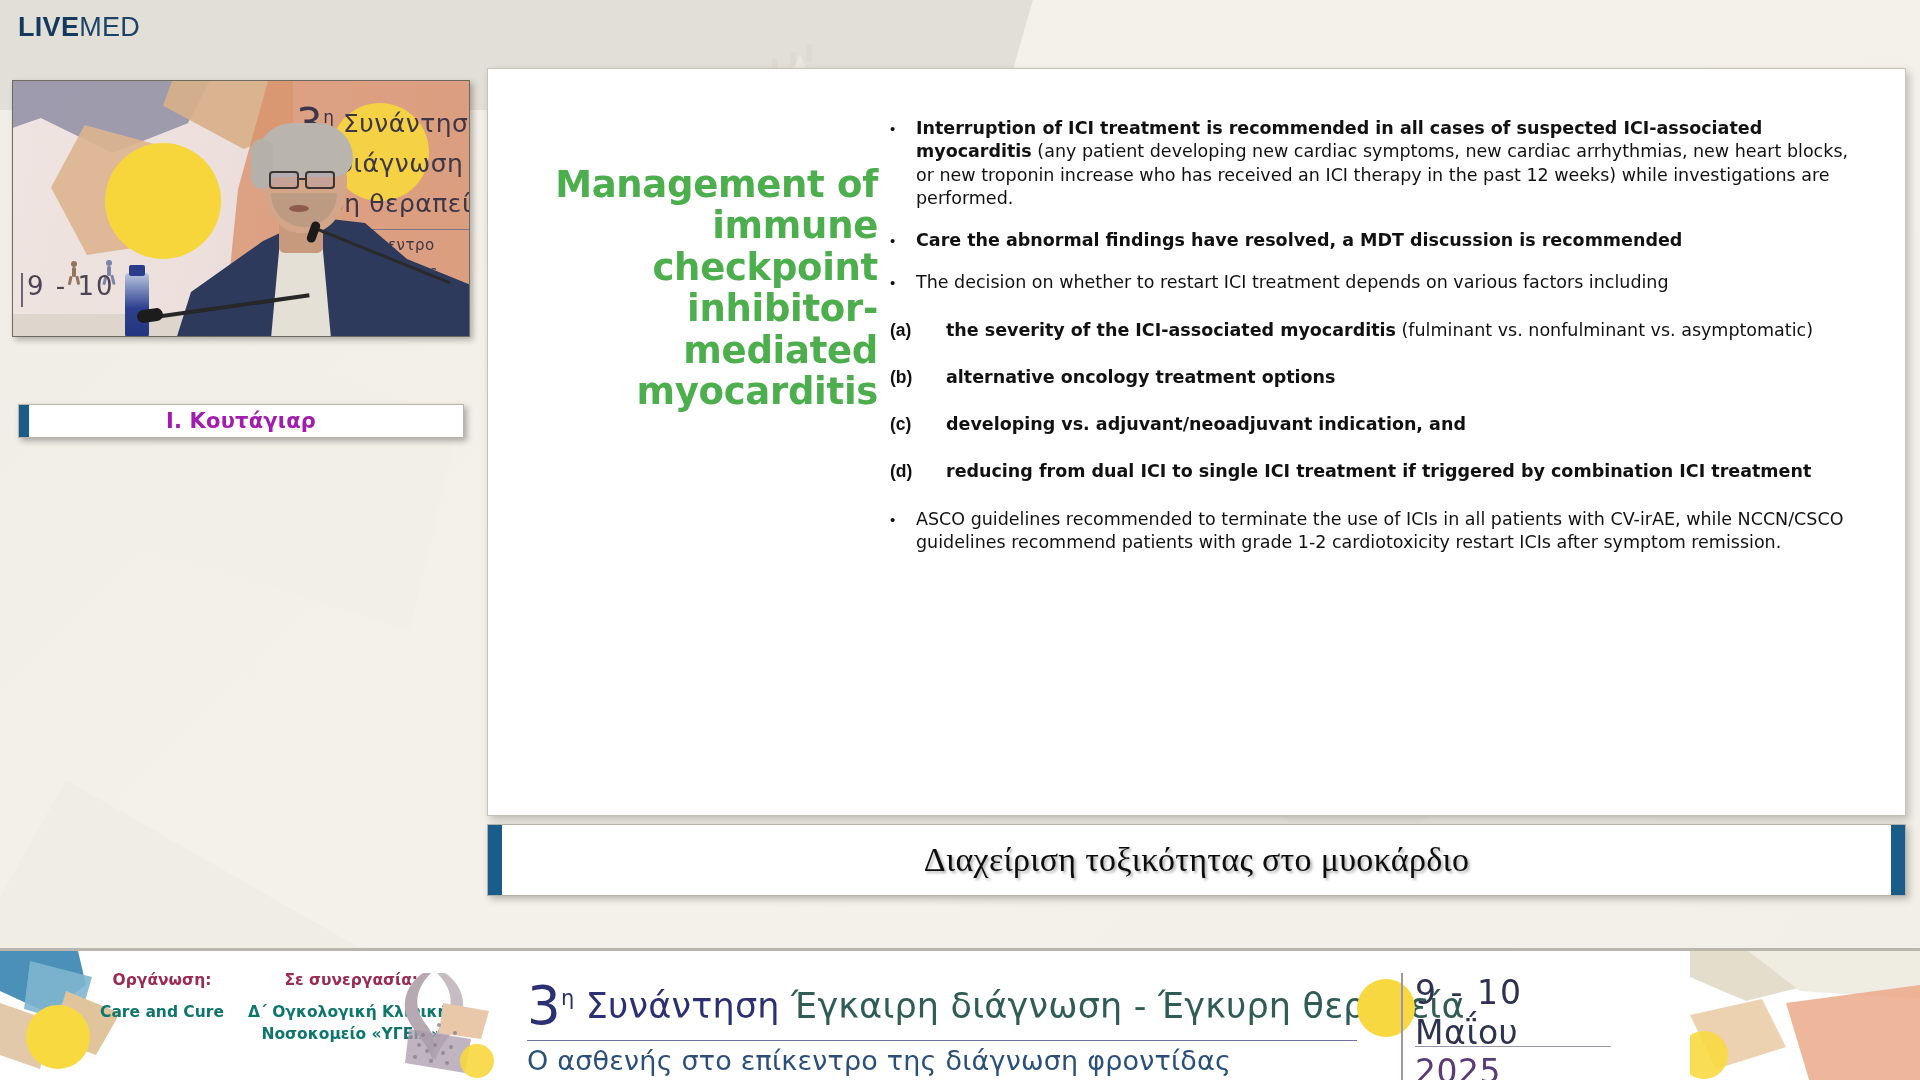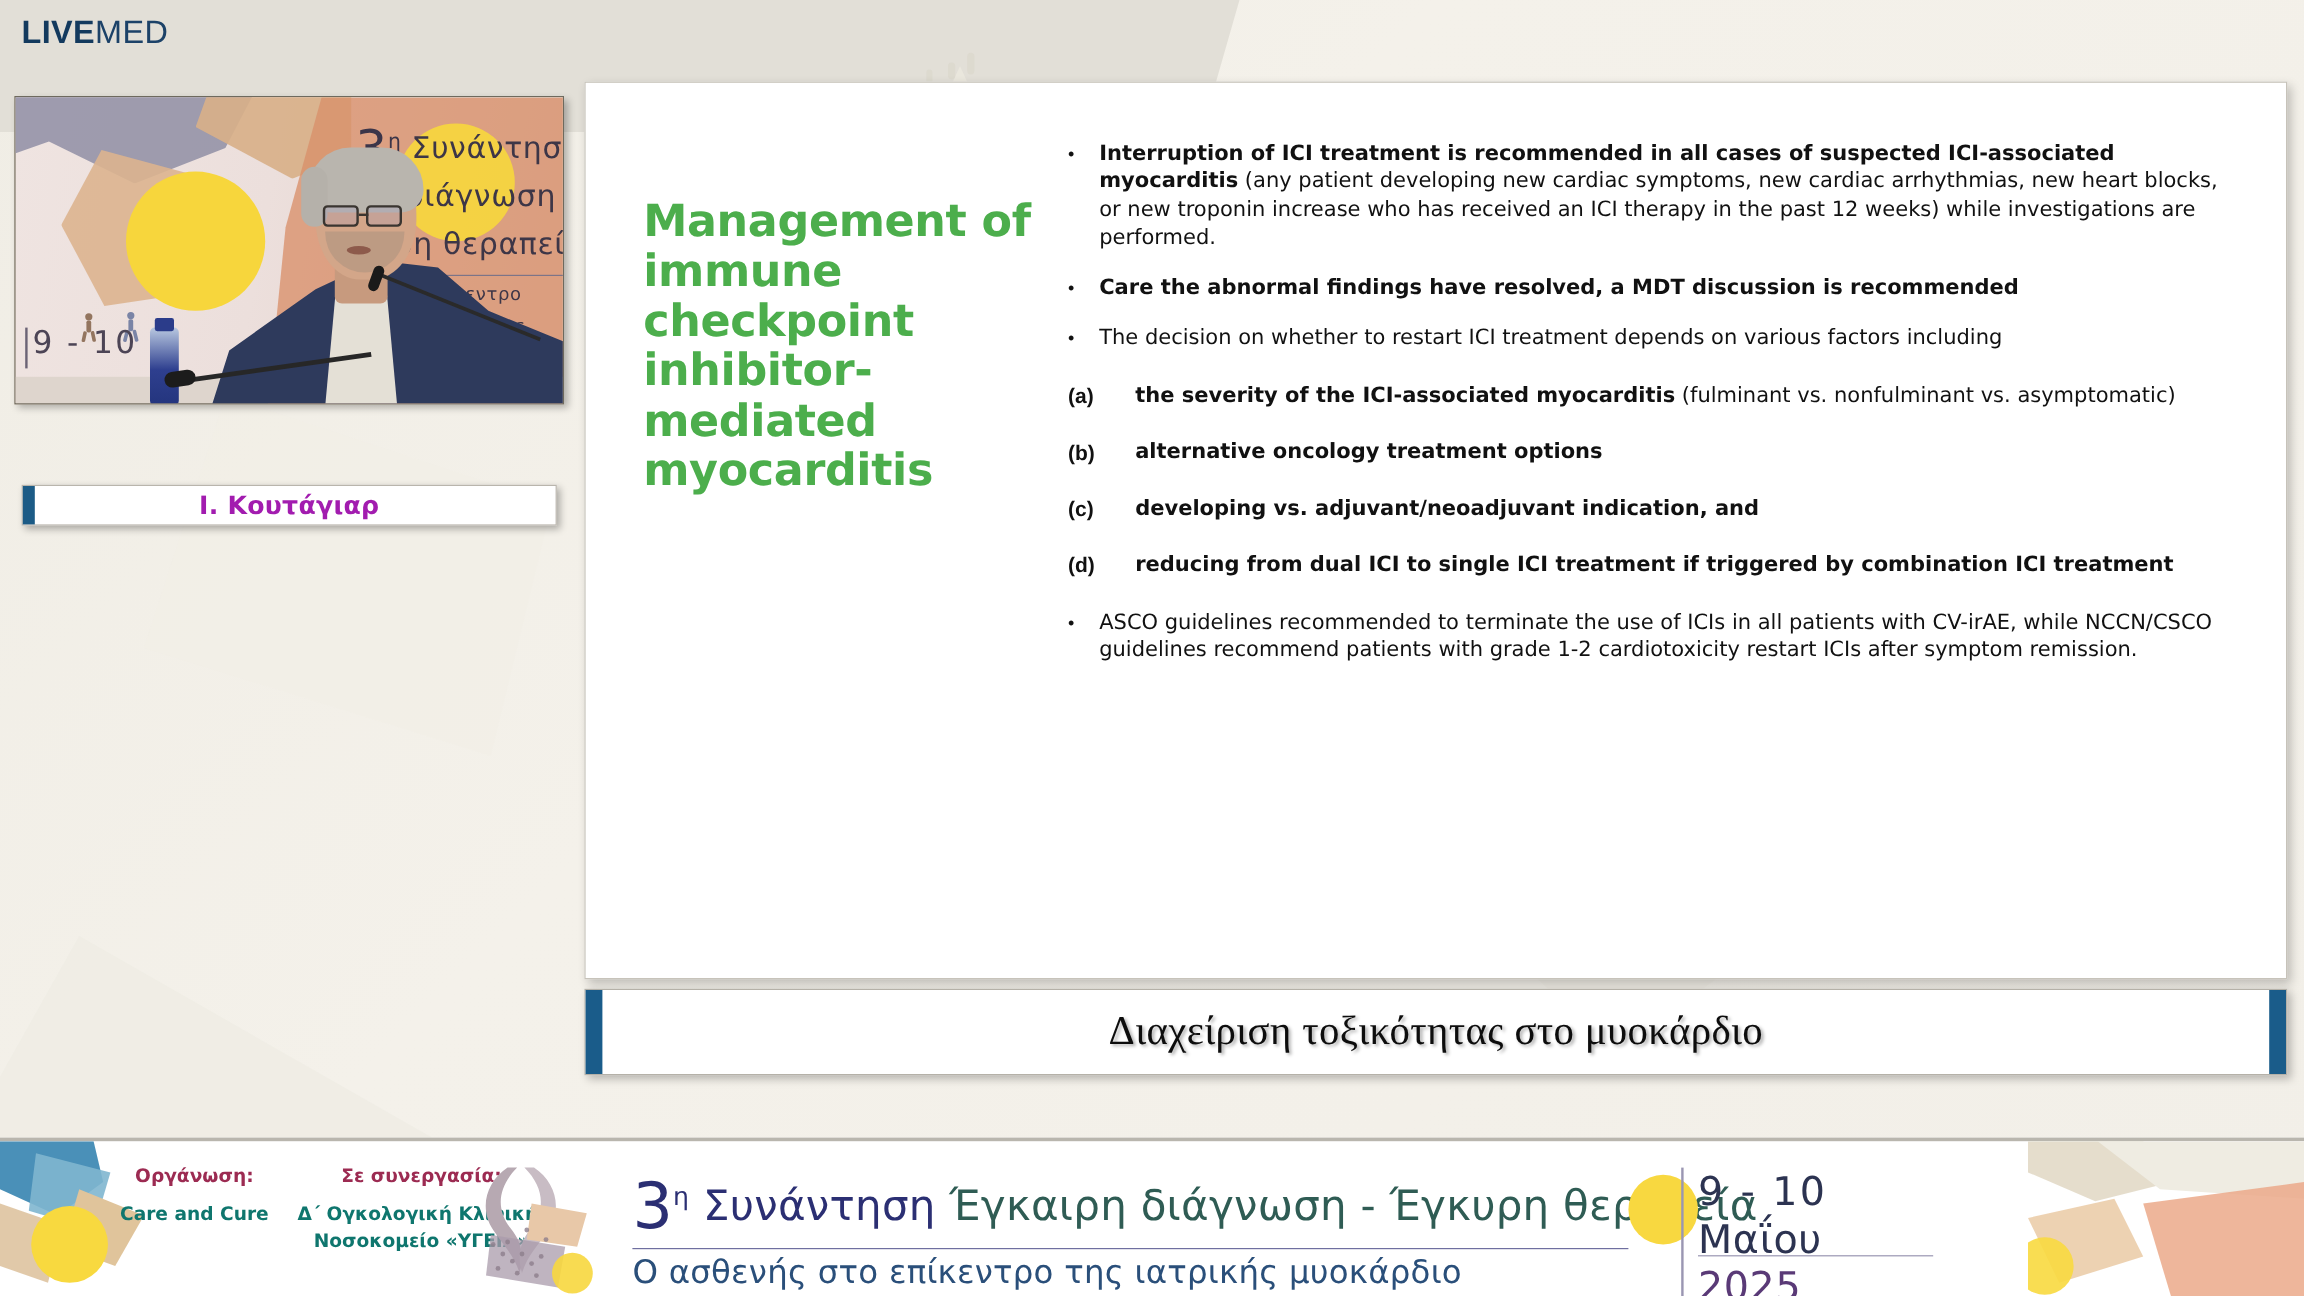--- a/index.html
+++ b/index.html
@@ -154,20 +154,21 @@
     display:flex;
   }
   #slide-left {
     width: 390px; flex:0 0 auto;
     padding: 95px 0 0 48px;
   }
   #slide-title {
     color:#4cae4c; font-weight:700; font-size:37px; line-height:1.12;
     font-family:"DejaVu Sans", sans-serif;
     letter-spacing:-.3px;
+    text-align:right;
   }
   #slide-right {
     flex:1; padding: 48px 48px 0 0; padding-left:12px;
   }
   .blk { display:flex; margin-bottom:12px; }
   .blk .mk {
     flex:0 0 auto; text-align:left;
     font-size:17px; line-height:1.33; color:#111;
   }
   .blk.bul .mk { width:26px; font-size:15px; padding-top:2px; }
@@ -431,21 +432,21 @@
       </svg>
     </div>
 
     <div id="conf-title">
       <div id="conf-line1">
         <span class="big3">3</span><span class="sup-n">η</span>
         <span>Συνάντηση</span>
         <span class="seg2">Έγκαιρη διάγνωση - Έγκυρη θεραπεία</span>
       </div>
       <div id="conf-rule"></div>
-      <div id="conf-line2">Ο ασθενής στο επίκεντρο της ιατρικής μυοκάρδιο</div>
+      <div id="conf-line2">Ο ασθενής στο επίκεντρο της διάγνωση φροντίδας</div>
     </div>
 
     <div id="date-block">
       <div class="dsun"></div>
       <div class="dbar"></div>
       <div id="date-line1">9 - 10</div>
       <div id="date-rule"></div>
       <div id="date-line2"><span>Μαΐου</span> <span class="yr">2025</span></div>
     </div>
 

